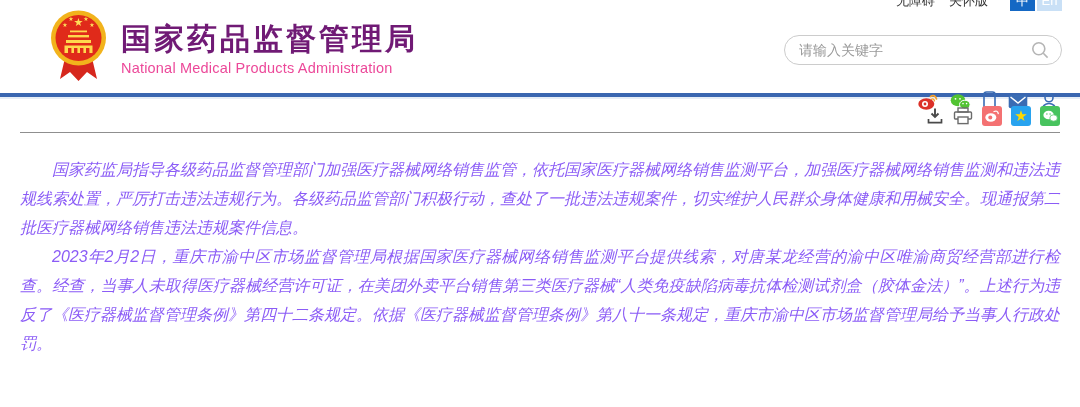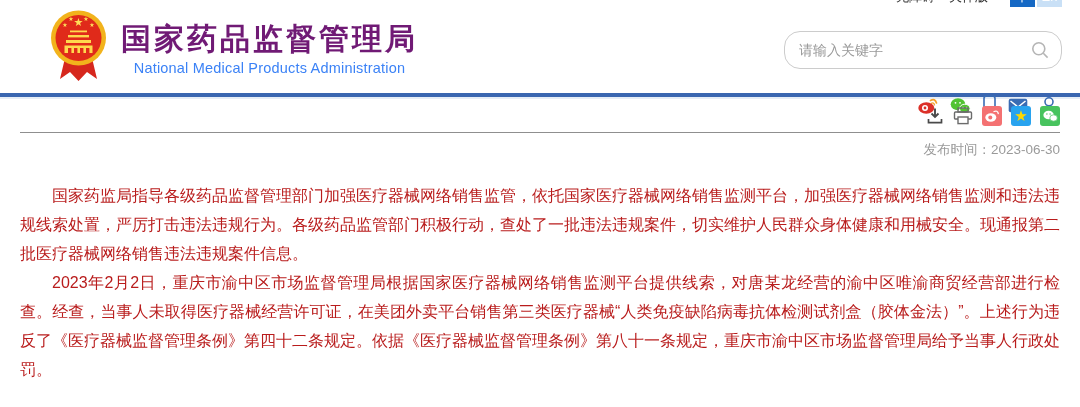--- a/index.html
+++ b/index.html
@@ -17,36 +17,36 @@
     justify-content: space-between;
     align-items: center;
     padding: 4px 18px 0 50px;
   }
   .header-left { display: flex; align-items: center; gap: 14px; cursor: pointer; }
   .site-title {
     font-size: 30px; font-weight: bold; color: #701a75; letter-spacing: 3px;
     line-height: 1.1;
   }
   .site-subtitle {
-    font-size: 14.5px; color: #3b82f6; margin-top: 5px; letter-spacing: 0.2px; text-align: center;
+    font-size: 14.5px; color: #ec4899; margin-top: 5px; letter-spacing: 0.2px;
   }
 
   .header-right { display: flex; flex-direction: column; align-items: flex-end; gap: 24px; padding-top: 4px; }
   .top-links { display: flex; align-items: center; gap: 14px; font-size: 13px; color: #333; }
   .top-link { cursor: pointer; text-decoration: none; color: #333; }
   .lang-toggle { display: flex; gap: 2px; margin-left: 8px; }
   .lang-box {
     width: 25px; height: 21px; display: flex; align-items: center; justify-content: center;
     font-size: 13px; cursor: pointer;
   }
   .lang-zh { background: #1568c4; color: #fff; }
   .lang-en { background: #c9e0f6; color: #ffffff; }
 
   .search-box {
-    width: 278px; height: 38px;
+    width: 278px; height: 30px;
     border: 1px solid #cccccc; border-radius: 16px;
     display: flex; align-items: center; padding: 0 12px;
     background: #fff;
   }
   .search-box input {
     border: none; outline: none; flex: 1; font-size: 14px; color: #333;
     font-family: "Liberation Sans", "DejaVu Sans", sans-serif;
     background: transparent;
   }
   .search-box input::placeholder { color: #999; }
@@ -75,22 +75,22 @@
   .share-weibo { background: #f47172; }
   .share-qzone { background: #28a3ef; }
   .share-wechat { background: #47c35e; }
   .qzone-star { color: #ffd800; font-size: 15px; line-height: 1; transform: translateY(-1px); }
 
   .divider { border: none; border-top: 1px solid #8f8f8f; margin: 0; }
   .publish-line { text-align: right; font-size: 13.5px; color: #9a9a9a; margin-top: 8px; }
 
   .article-body { margin-top: 22px; }
   .article-body p {
-    margin: 0; font-size: 16px; line-height: 29px; color: #b91c1c;
-    text-indent: 2em; text-align: justify;
+    margin: 0; font-size: 16px; line-height: 29px; color: #8b5cf6;
+    text-indent: 2em; text-align: justify; font-style: italic;
   }
   .section-heading { font-weight: bold; color: #333; }
 </style>
 </head>
 <body>
 
 <header class="header">
   <div class="header-left">
     <span>
       <svg width="57" height="78" viewBox="0 0 57 78">
@@ -213,21 +213,18 @@
         <ellipse cx="5.6" cy="5" rx="5.2" ry="4.3" fill="#ffffff"></ellipse>
         <circle cx="3.9" cy="4" r="0.7" fill="#47c35e"></circle>
         <circle cx="7.1" cy="4" r="0.7" fill="#47c35e"></circle>
         <ellipse cx="10.6" cy="8" rx="3.8" ry="3.2" fill="#ffffff" stroke="#47c35e" stroke-width="0.7"></ellipse>
       </svg>
     </span>
   </div>
 
   <hr class="divider">
 
-  <div class="publish-line">
-    <span>发布时间：</span><span>2023-06-30</span>
-  </div>
 
   <div class="article-body">
     <p>国家药监局指导各级药品监督管理部门加强医疗器械网络销售监管，依托国家医疗器械网络销售监测平台，加强医疗器械网络销售监测和违法违规线索处置，严厉打击违法违规行为。各级药品监管部门积极行动，查处了一批违法违规案件，切实维护人民群众身体健康和用械安全。现通报第二批医疗器械网络销售违法违规案件信息。</p>
     <p>2023年2月2日，重庆市渝中区市场监督管理局根据国家医疗器械网络销售监测平台提供线索，对唐某龙经营的渝中区唯渝商贸经营部进行检查。经查，当事人未取得医疗器械经营许可证，在美团外卖平台销售第三类医疗器械“人类免疫缺陷病毒抗体检测试剂盒（胶体金法）”。上述行为违反了《医疗器械监督管理条例》第四十二条规定。依据《医疗器械监督管理条例》第八十一条规定，重庆市渝中区市场监督管理局给予当事人行政处罚。</p>
   </div>
 </main>
 
 </body></html>

